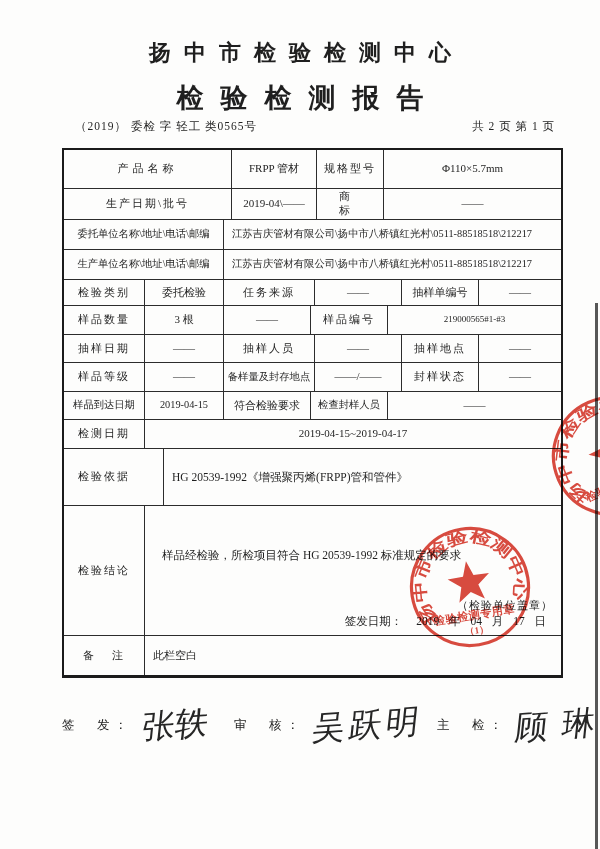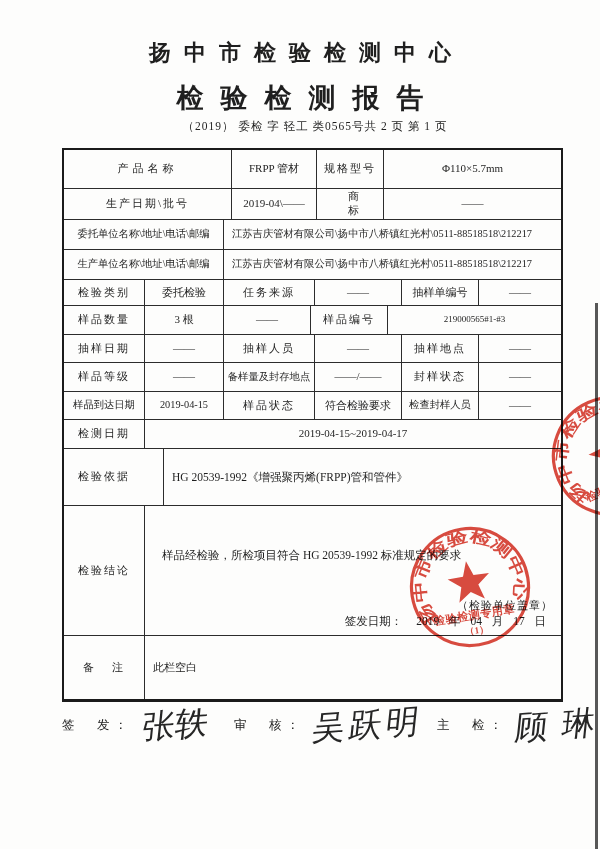--- a/index.html
+++ b/index.html
@@ -6,40 +6,40 @@
   html,body { width:600px; height:849px; }
   body { background:#e9e9e9; font-family:"Liberation Serif","DejaVu Serif",serif; color:#1f1f1f; }
   .page { position:relative; width:600px; height:849px; background:#fdfdfc; overflow:hidden; }
 
   
   .org-name { position:absolute; top:38px; left:0; width:100%; text-align:center;
     font-size:22px; font-weight:bold; letter-spacing:13px; padding-left:13px; }
   .report-title { position:absolute; top:80px; left:0; width:100%; text-align:center;
     font-size:27px; font-weight:bold; letter-spacing:17px; padding-left:17px; }
   .doc-line { position:absolute; top:119px; left:75px; right:45px;
-    display:flex; justify-content:center; font-size:11.5px; letter-spacing:1px; }
+    display:flex; justify-content:space-between; font-size:11.5px; letter-spacing:1px; }
 
   
   .tbl { position:absolute; left:62px; top:148px; width:501px;
     border:2px solid #1b1b1b; border-bottom-width:3px; background:transparent; }
   .row { display:flex; border-top:1px solid #2c2c2c; }
   .row:first-child { border-top:none; }
   .c { border-left:1px solid #2c2c2c; display:flex; align-items:center; justify-content:center;
-    font-size:11px; text-align:right; line-height:1.25; padding:1px 2px; }
+    font-size:11px; text-align:left; line-height:1.25; padding:1px 2px; }
   .row .c:first-child { border-left:none; }
   .c.grow { flex:1 1 auto; }
   .c.left { justify-content:flex-start; text-align:left; padding-left:8px; }
   .lab { letter-spacing:2px; }
   .lab4 { letter-spacing:4px; }
   .small { font-size:10.3px; }
   .tiny { font-size:9px; letter-spacing:0; }
   .r1 { height:38px; } .r2 { height:31px; } .r3 { height:30px; } .r4 { height:30px; }
   .r5 { height:26px; } .r6 { height:29px; } .r7 { height:28px; } .r8 { height:29px; }
   .r9 { height:28px; } .r10 { height:29px; } .r11 { height:57px;gap:19px; } .r12 { height:130px; }
-  .r13 { height:64px; }
+  .r13 { height:40px; }
   .w167{flex:0 0 167px;} .w85{flex:0 0 85px;} .w67{flex:0 0 67px;}
   .w159{flex:0 0 159px;} .w80{flex:0 0 80px;} .w79{flex:0 0 79px;}
   .w91{flex:0 0 91px;} .w87{flex:0 0 87px;} .w77{flex:0 0 77px;font-family:Liberation Serif, serif;}
   .ls-wide { letter-spacing:22px; padding-left:22px; }
   .conclusion-cell { position:relative; display:block; padding:42px 10px 0 17px;
     font-size:11.5px; text-align:left; }
   .seal-note { position:absolute; top:93px; right:8px; font-size:11px; letter-spacing:1px; }
   .issue-line { position:absolute; bottom:7px; right:15px; font-size:11.5px; }
   .issue-line .dt { margin-left:14px; word-spacing:7px; }
 
@@ -130,21 +130,20 @@
       <div class="c w79">——</div>
       <div class="c w91 small">备样量及封存地点</div>
       <div class="c w87">——/——</div>
       <div class="c w77 lab">封样状态</div>
       <div class="c grow">——</div>
     </div>
 
     <div class="row r9">
       <div class="c w80 small">样品到达日期</div>
       <div class="c w79 small">2019-04-15</div>
-      <div class="c w91 lab">样品状态</div>
       <div class="c w87">符合检验要求</div>
       <div class="c w77 small">检查封样人员</div>
       <div class="c grow">——</div>
     </div>
 
     <div class="row r10">
       <div class="c w80 lab">检测日期</div>
       <div class="c grow">2019-04-15~2019-04-17</div>
     </div>
 

